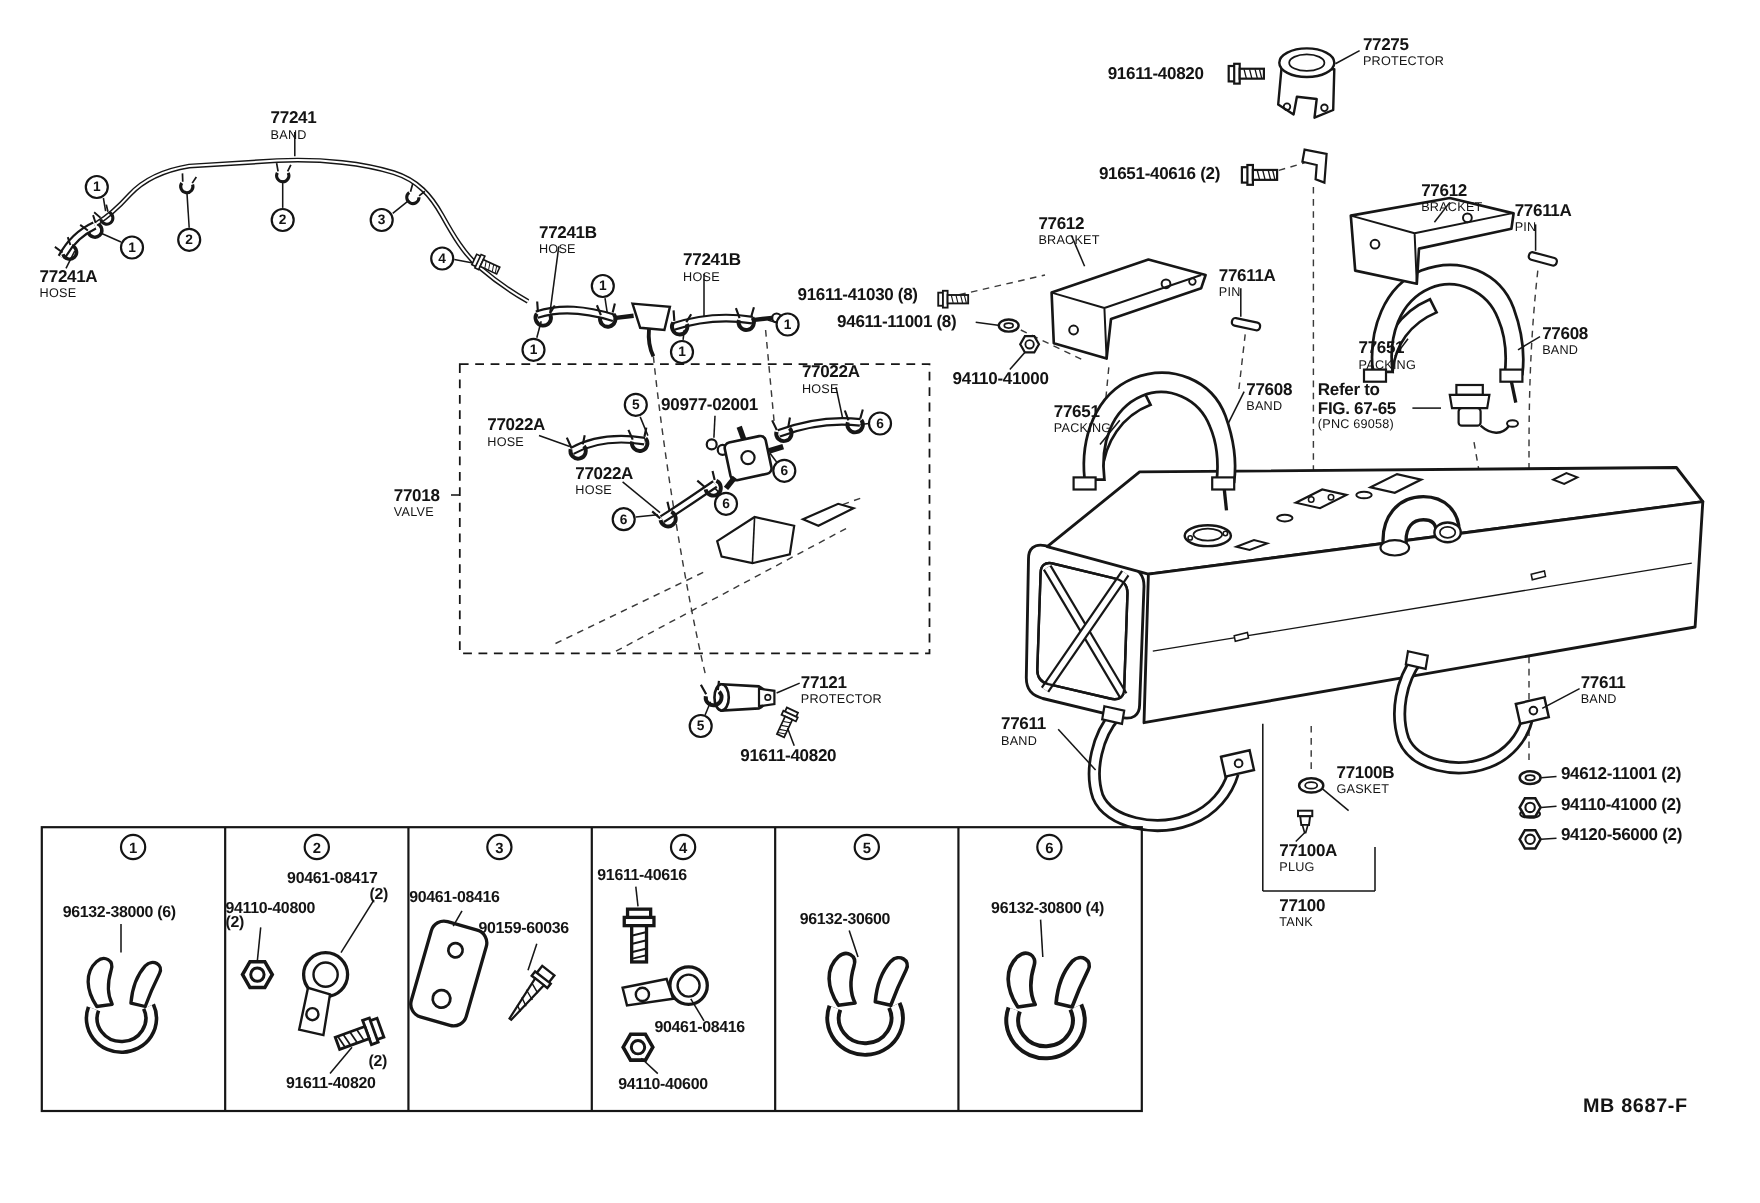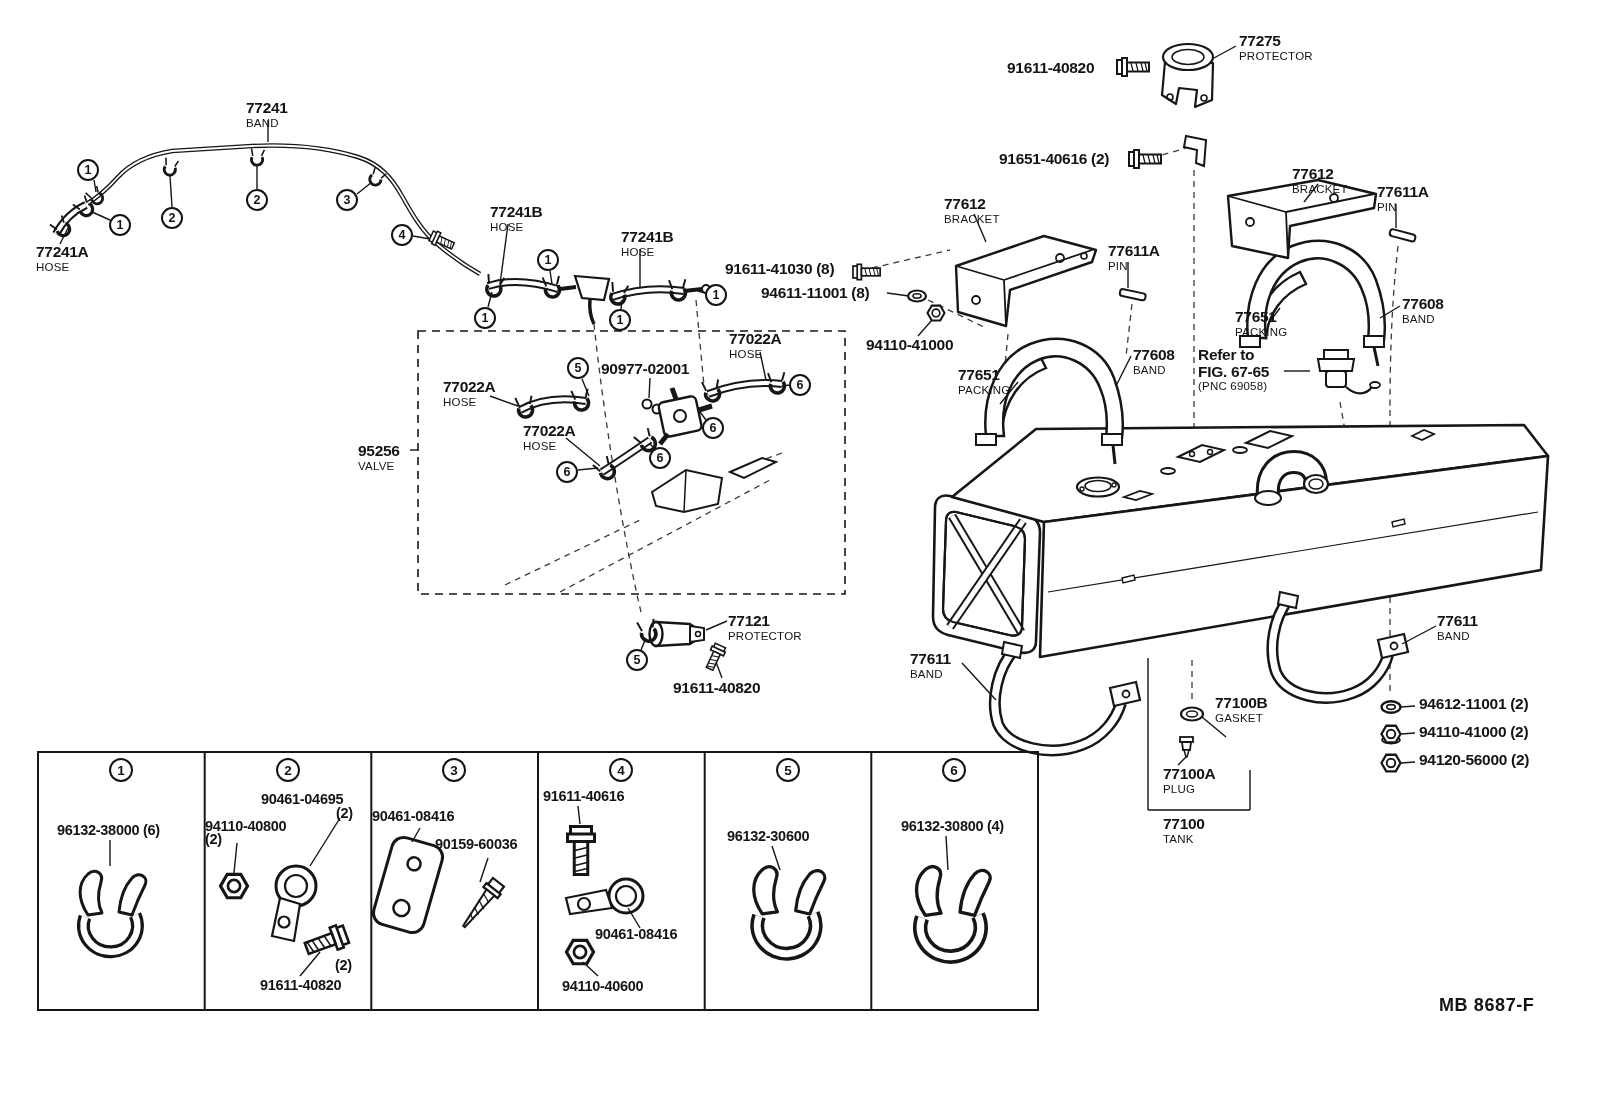--- a/index.html
+++ b/index.html
@@ -454,21 +454,21 @@
     </div>
 <div class="lbl" style="left:958px;top:367px">
       <span class="num">77651</span>
       <span class="sub">PACKING</span>
     </div>
 <div class="lbl" style="left:523px;top:423px">
       <span class="num">77022A</span>
       <span class="sub">HOSE</span>
     </div>
 <div class="lbl" style="left:358px;top:443px">
-      <span class="num">95256</span>
+      <span class="num">77018</span>
       <span class="sub">VALVE</span>
     </div>
 <div class="lbl" style="left:728px;top:613px">
       <span class="num">77121</span>
       <span class="sub">PROTECTOR</span>
     </div>
 <div class="lbl" style="left:673px;top:680px">
       <span class="num">91611-40820</span>
     </div>
 <div class="lbl" style="left:1437px;top:613px">
@@ -563,21 +563,21 @@
       <span>4</span>
     </div>
 <div class="marker big" style="left:788px;top:770px">
       <span>5</span>
     </div>
 <div class="marker big" style="left:954px;top:770px">
       <span>6</span>
     </div>
 
 <div class="tbl-label" style="left:57px;top:822px">96132-38000 (6)</div>
-<div class="tbl-label" style="left:261px;top:791px">90461-04695</div>
+<div class="tbl-label" style="left:261px;top:791px">90461-08417</div>
 <div class="tbl-label" style="left:336px;top:805px">(2)</div>
 <div class="tbl-label" style="left:205px;top:818px">94110-40800</div>
 <div class="tbl-label" style="left:205px;top:831px">(2)</div>
 <div class="tbl-label" style="left:335px;top:957px">(2)</div>
 <div class="tbl-label" style="left:260px;top:977px">91611-40820</div>
 <div class="tbl-label" style="left:372px;top:808px">90461-08416</div>
 <div class="tbl-label" style="left:435px;top:836px">90159-60036</div>
 <div class="tbl-label" style="left:543px;top:788px">91611-40616</div>
 <div class="tbl-label" style="left:595px;top:926px">90461-08416</div>
 <div class="tbl-label" style="left:562px;top:978px">94110-40600</div>

